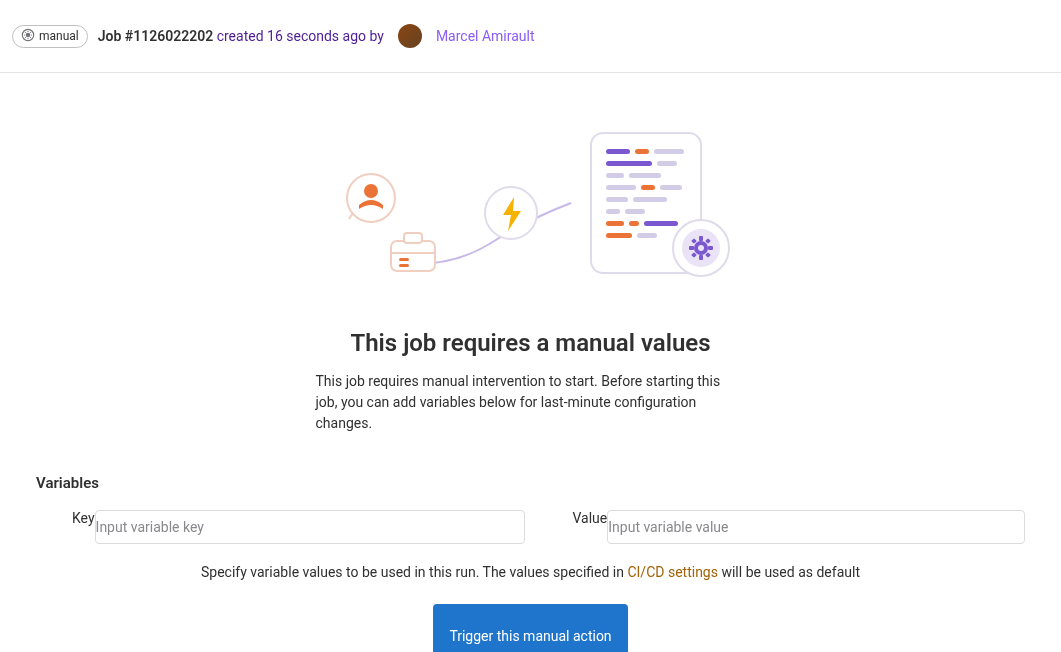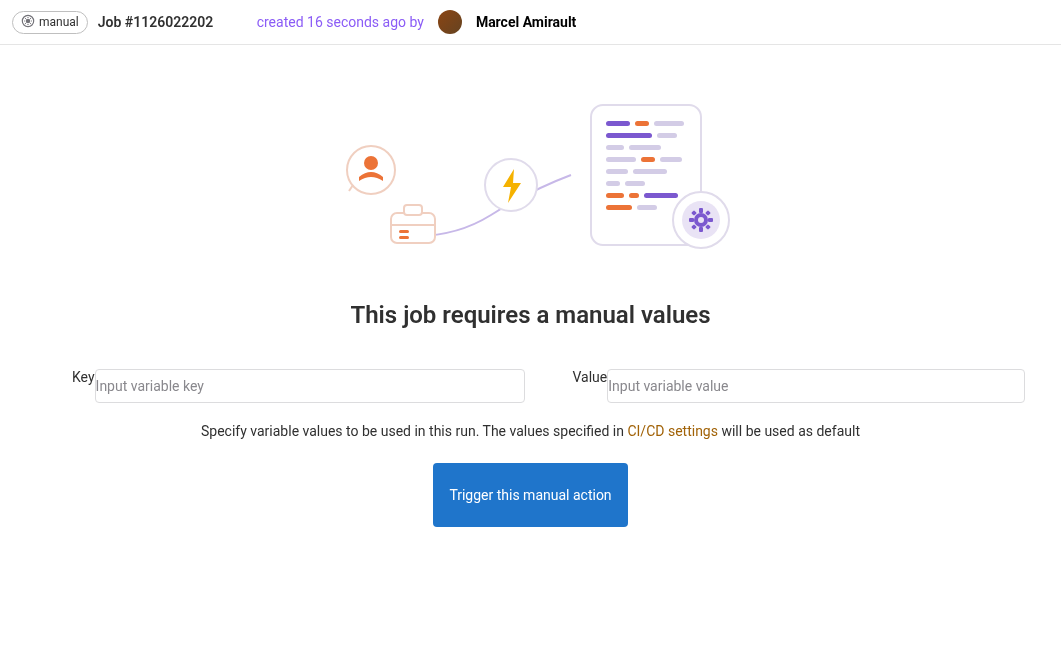--- a/index.html
+++ b/index.html
@@ -9,21 +9,21 @@
     }
     body {
       font-family: -apple-system, BlinkMacSystemFont, "Segoe UI", Roboto, "Helvetica Neue", Arial, sans-serif;
       color: #303030;
       background: #fff;
       font-size: 14px;
     }
     .header-bar {
       display: flex;
       align-items: center;
-      padding: 10px 12px;
+      padding: 24px 12px;
       border-bottom: 1px solid #e5e5e5;
       gap: 10px;
     }
     .status-badge {
       display: inline-flex;
       align-items: center;
       gap: 4px;
       border: 1px solid #bfbfbf;
       border-radius: 12px;
       padding: 2px 8px;
@@ -33,35 +33,34 @@
     }
     .status-badge svg {
       width: 14px;
       height: 14px;
     }
     .job-title {
       font-weight: 600;
       color: #303030;
     }
     .created-text {
-      color: #8b5cf6;
+      color: #4c1d95;
       font-weight: 400;
-      margin-left: 40px;
     }
     .avatar {
       width: 24px;
       height: 24px;
       border-radius: 50%;
       background: linear-gradient(135deg, #8b4513 0%, #654321 100%);
       display: inline-block;
       margin: 0 4px;
     }
     .author-name {
-      font-weight: 700;
-      color: #000000;
+      font-weight: 400;
+      color: #8b5cf6;
     }
     .content-area {
       padding: 50px 36px 36px;
     }
     .illustration-wrap {
       display: flex;
       justify-content: center;
       margin-bottom: 36px;
     }
     .illustration {
@@ -226,23 +225,25 @@
           <rect x="-9" y="5" width="4" height="4" rx="1" transform="rotate(45 -7 7)"></rect>
           <rect x="5" y="5" width="4" height="4" rx="1" transform="rotate(-45 7 7)"></rect>
           <rect x="-9" y="-9" width="4" height="4" rx="1" transform="rotate(-45 -7 -7)"></rect>
         </g>
       </g>
     </svg>
   </div>
 
   <div class="heading-wrap">
     <h1 class="main-heading">This job requires a manual values</h1>
+    <p class="sub-text">This job requires manual intervention to start. Before starting this job, you can add variables below for last-minute configuration changes.</p>
   </div>
 
   <div class="variables-section">
+    <div class="variables-title">Variables</div>
     <div class="var-row">
       <div class="var-col">
         <label class="var-label">Key</label>
         <input type="text" class="var-input" placeholder="Input variable key" style="">
       </div>
       <div class="var-col">
         <label class="var-label">Value</label>
         <input type="text" class="var-input" placeholder="Input variable value" style="">
       </div>
     </div>

